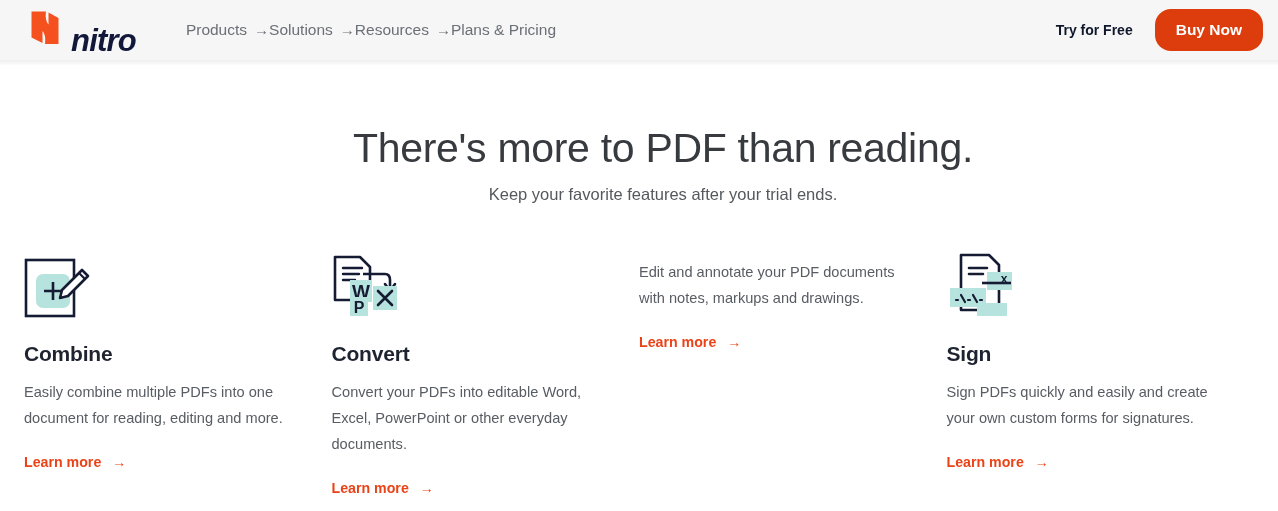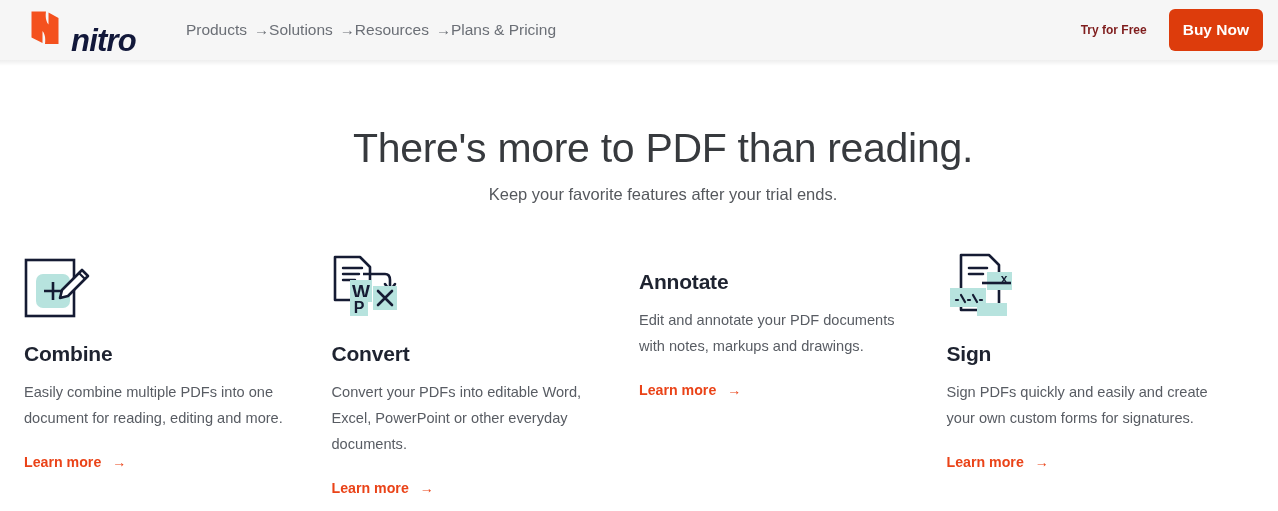--- a/index.html
+++ b/index.html
@@ -73,38 +73,38 @@
     top: -1px;
   }
 
   .header-actions {
     margin-left: auto;
     display: flex;
     align-items: center;
     gap: 22px;
   }
   .link-try {
-    font-size: 12px;
-    font-weight: bold;
-    color: #7f1d1d;
+    font-size: 14px;
+    font-weight: bold;
+    color: #0f172a;
     text-decoration: none;
     white-space: nowrap;
     cursor: pointer;
   }
   .btn-buy {
     display: inline-flex;
     align-items: center;
     justify-content: center;
     background: #dd3c0c;
     color: #ffffff;
     font-size: 15.5px;
     font-weight: bold;
     border: none;
-    border-radius: 6px;
-    padding: 0 14px;
+    border-radius: 16px;
+    padding: 0 21px;
     height: 42px;
     cursor: pointer;
     font-family: "Liberation Sans", sans-serif;
     white-space: nowrap;
   }
 
   
   .hero {
     text-align: center;
     padding-top: 64px;
@@ -247,21 +247,20 @@
     </div>
     <h3 class="feature-title">Convert</h3>
     <p class="feature-desc">Convert your PDFs into editable Word, Excel, PowerPoint or other everyday documents.</p>
     <a class="learn-more" href="#">
       <span>Learn more</span>
       <span class="learn-arrow">→</span>
     </a>
   </div>
 
   <div class="feature-card">
-    <h3 class="feature-title">Annotate</h3>
     <p class="feature-desc">Edit and annotate your PDF documents with notes, markups and drawings.</p>
     <a class="learn-more" href="#">
       <span>Learn more</span>
       <span class="learn-arrow">→</span>
     </a>
   </div>
 
   <div class="feature-card">
     <div class="feature-icon">
       <svg width="74" height="68" viewBox="0 0 74 68" aria-hidden="true">

